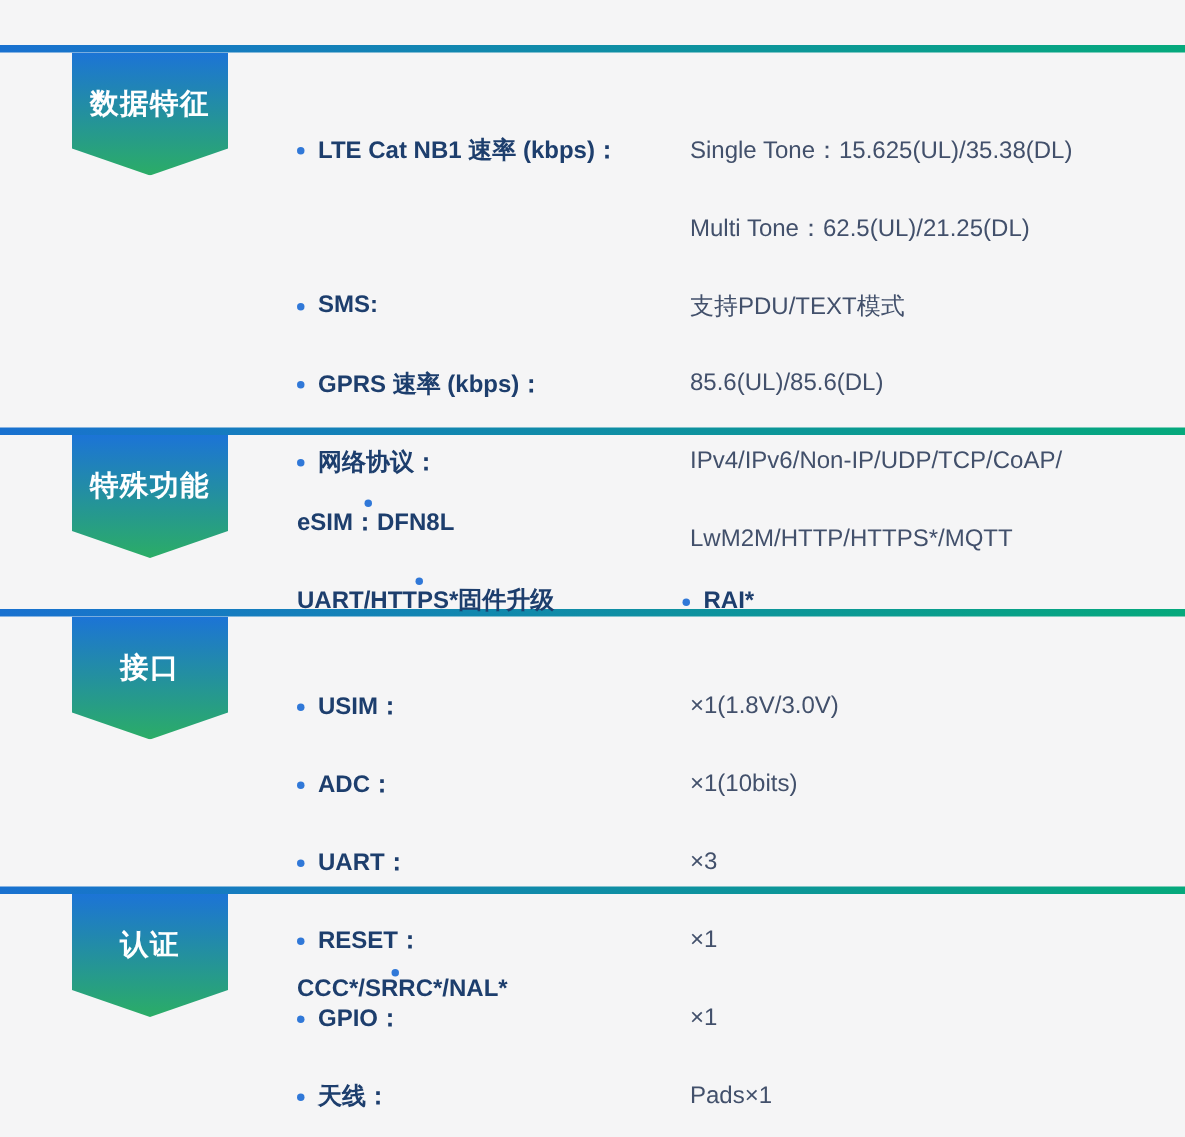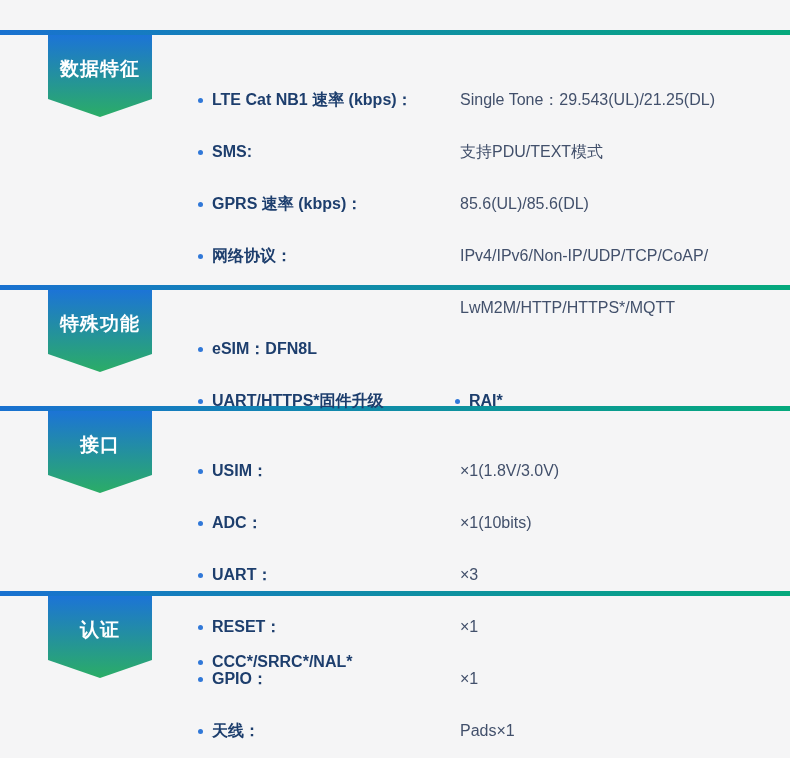--- a/index.html
+++ b/index.html
@@ -62,21 +62,21 @@
   .cell-label, .cell-value, .cell-feature-left, .cell-feature-right {
     position: absolute;
     top: 0;
     height: 32px;
     display: flex;
     align-items: center;
     white-space: nowrap;
   }
   .cell-label   { left: 198px; color: var(--label-text); font-weight: 700; font-size: 16px; }
   .cell-value   { left: 460px; color: var(--value-text); font-weight: 400; font-size: 16px; }
-  .cell-feature-left  { left: 198px; color: var(--label-text); font-weight: 700; font-size: 16px; }
+  .cell-feature-left  { left: 198px; color: var(--label-text); font-weight: 700; font-size: 16px; flex-direction: column; }
   .cell-feature-right { left: 455px; color: var(--label-text); font-weight: 700; font-size: 16px; }
   .bullet {
     width: 5px; height: 5px; border-radius: 50%;
     background: var(--bullet);
     flex: none;
     margin-right: 9px;
   }
 </style>
 </head>
 <body>
@@ -89,21 +89,24 @@
     <div class="section-body s1">
       <div class="ribbon">
         <span>数据特征</span>
       </div>
       <div class="rows p1">
         <div class="row">
           <div class="cell-label">
             <span class="bullet"></span>
             <span>LTE Cat NB1 速率 (kbps)：</span>
           </div>
-          <div class="cell-value">Single Tone：29.543(UL)/21.25(DL)</div>
+          <div class="cell-value">Single Tone：15.625(UL)/35.38(DL)</div>
+        </div>
+        <div class="row">
+          <div class="cell-value">Multi Tone：62.5(UL)/21.25(DL)</div>
         </div>
         <div class="row">
           <div class="cell-label">
             <span class="bullet"></span>
             <span>SMS:</span>
           </div>
           <div class="cell-value">支持PDU/TEXT模式</div>
         </div>
         <div class="row">
           <div class="cell-label">

